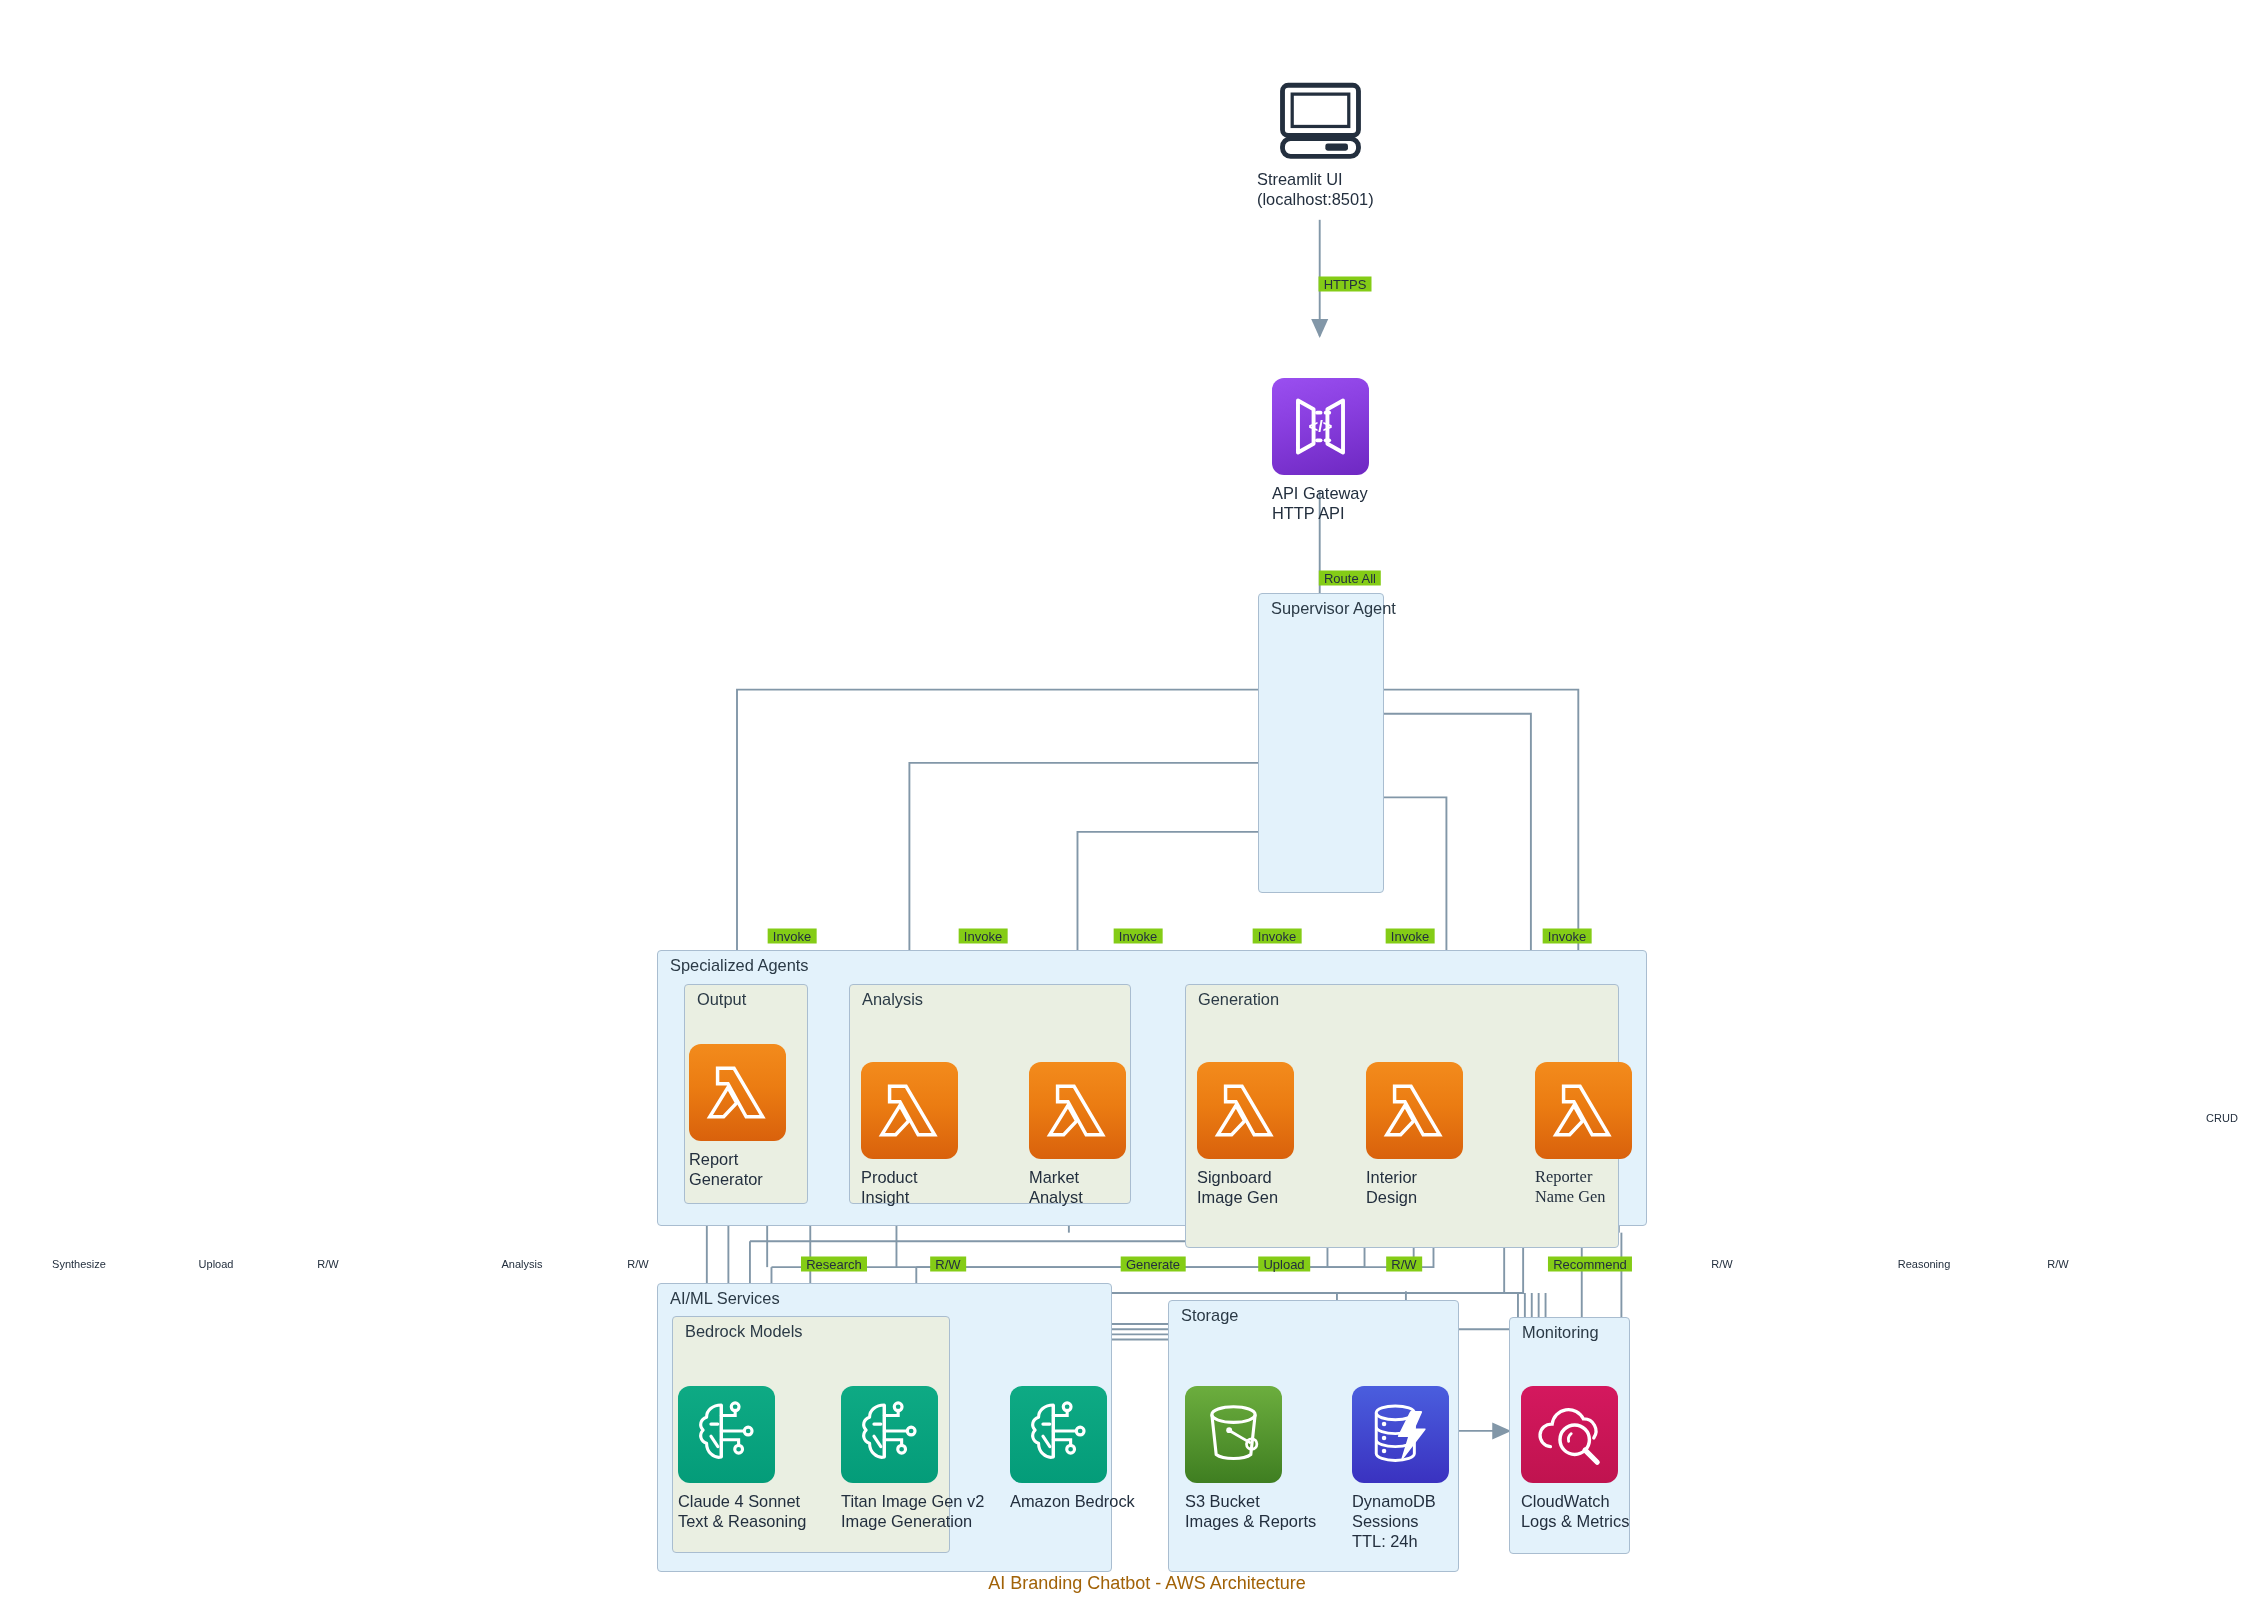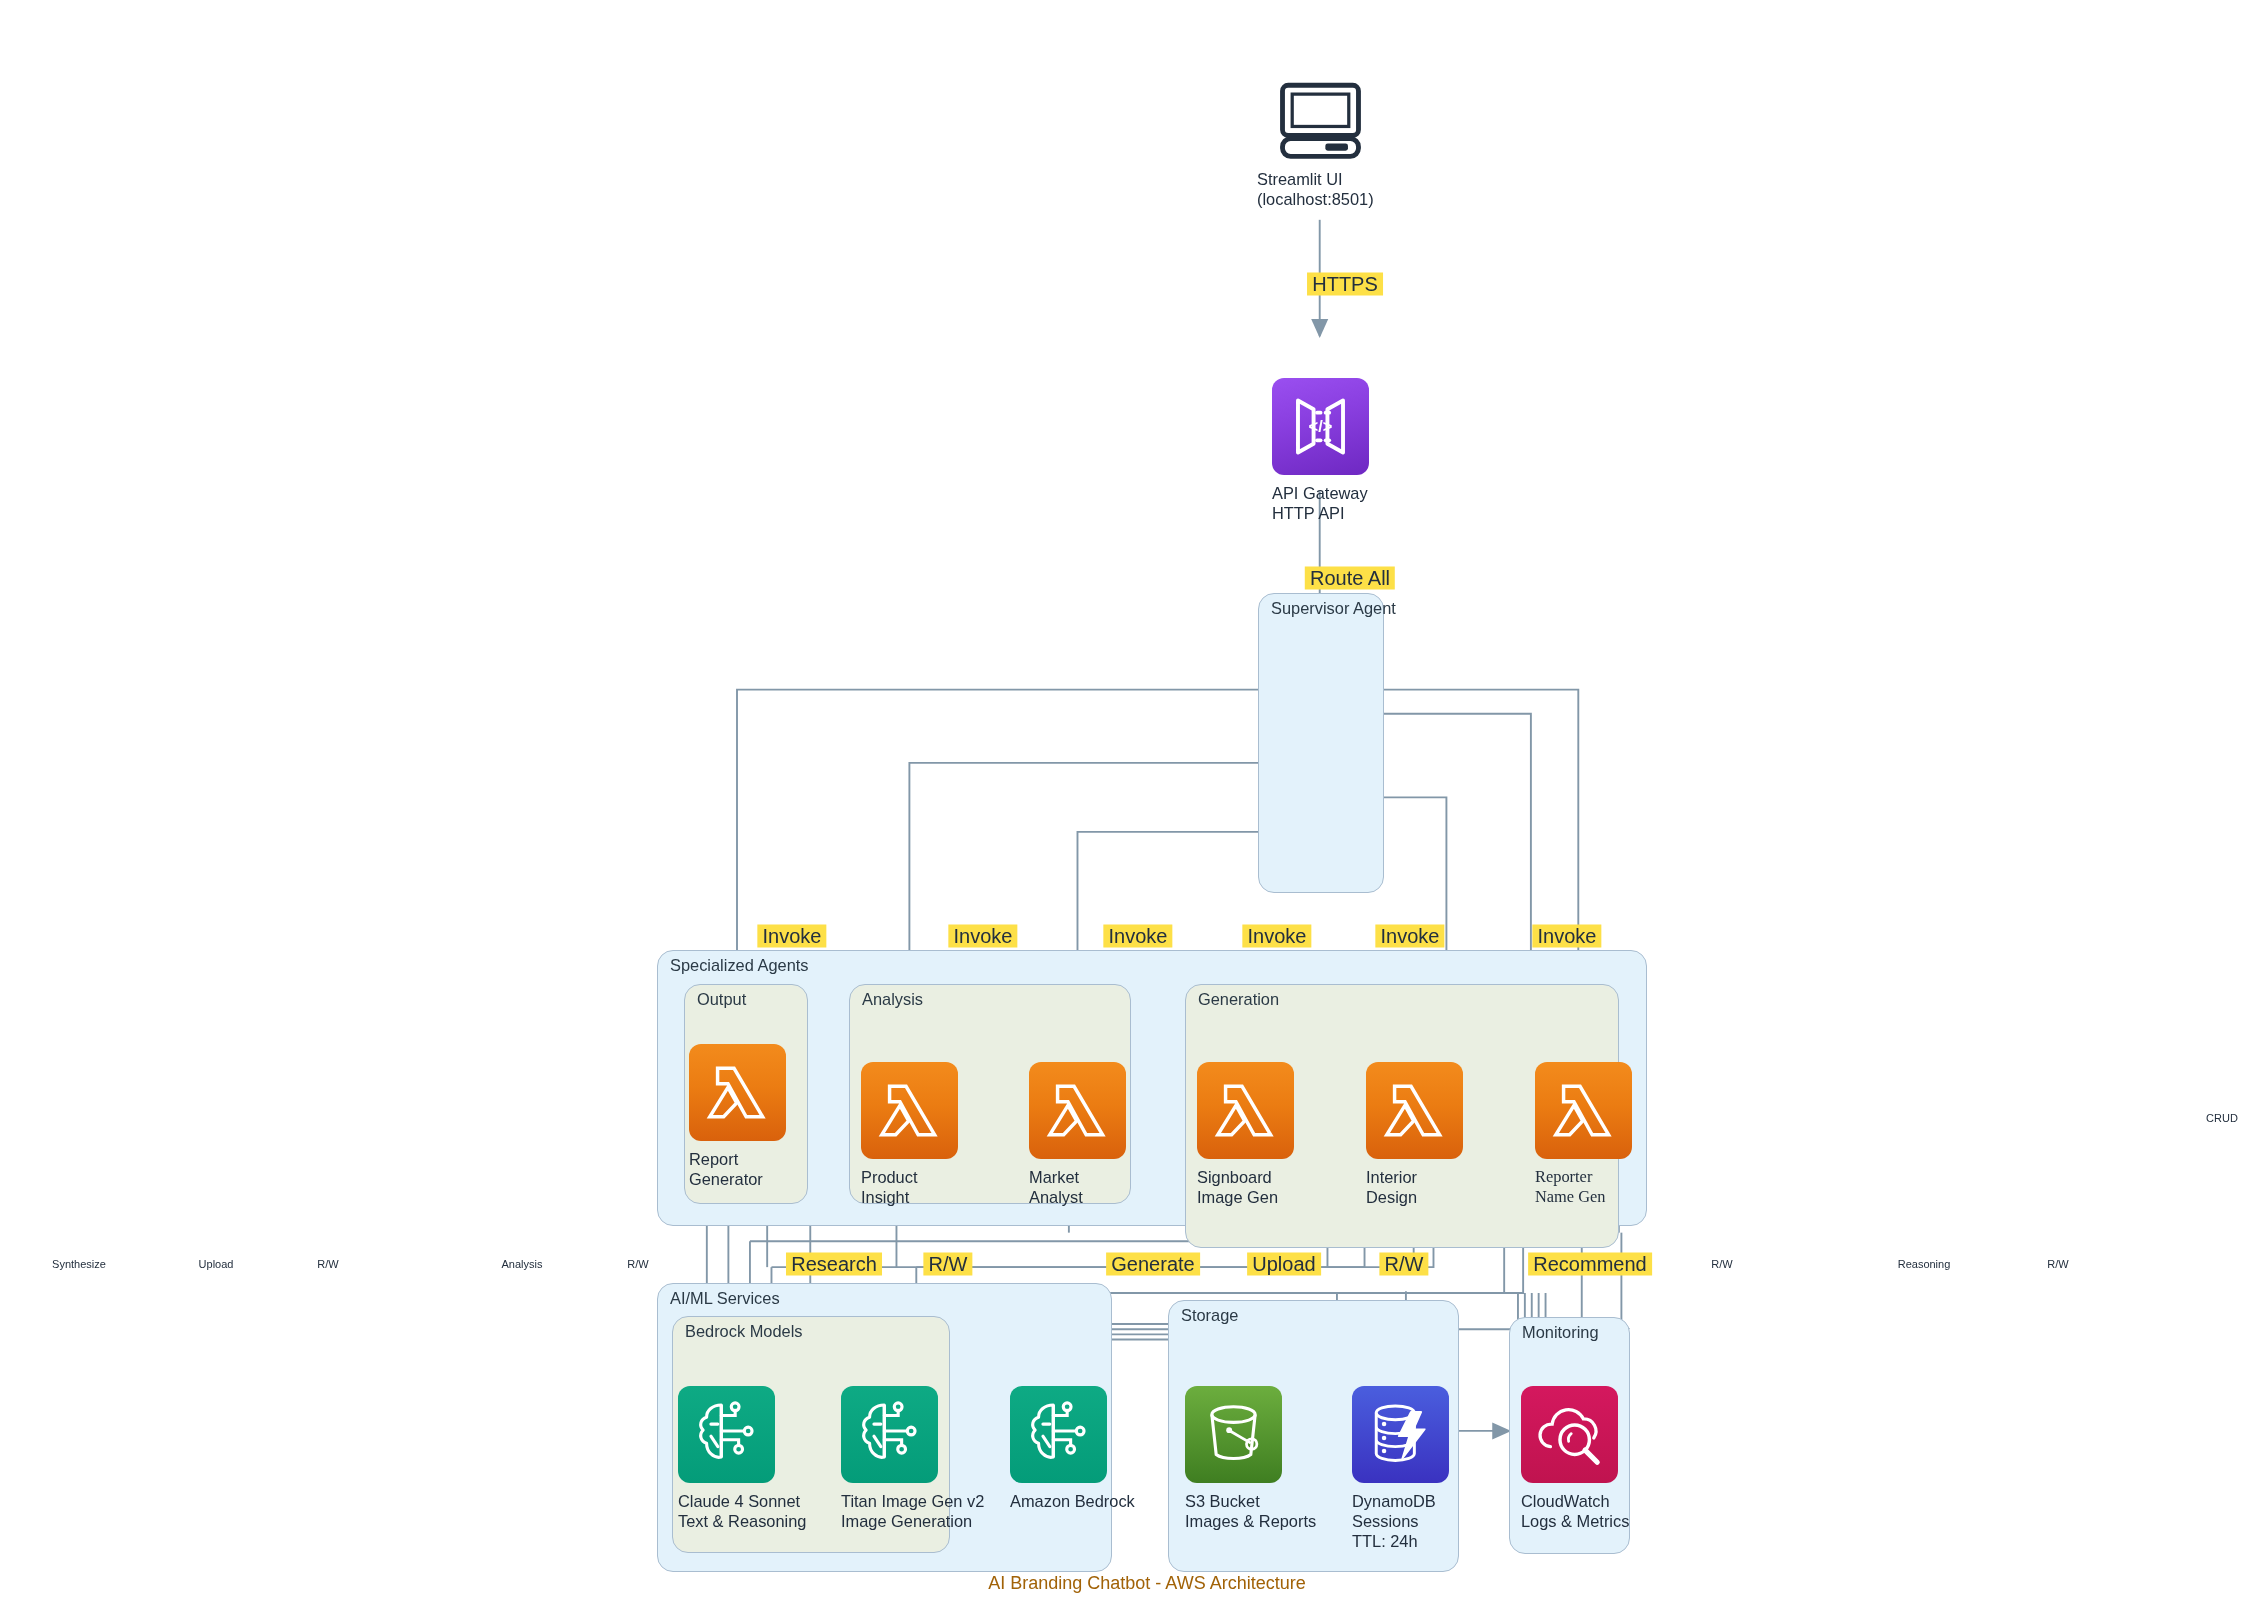--- a/index.html
+++ b/index.html
@@ -1,40 +1,40 @@
 <!DOCTYPE html>
 <html style="font-size:14px"><head>
 <meta charset="utf-8">
 <style>
   html,body{margin:0;padding:0;background:#ffffff;}
   body{width:2261px;height:1624px;position:relative;overflow:hidden;
        font-family:"Liberation Sans","DejaVu Sans",sans-serif;color:#232f3e;}
   #stage{position:absolute;left:0;top:0;width:2261px;height:1624px;}
   svg.wires{position:absolute;left:0;top:0;width:2261px;height:1624px;pointer-events:none;}
 
-  .grp{position:absolute;border:1.4px solid #a9bdd0;border-radius:16px;box-sizing:border-box;}
+  .grp{position:absolute;border:1.4px solid #a9bdd0;border-radius:4px;box-sizing:border-box;}
   .grp.blue{background:#e3f2fb;}
   .grp.green{background:#eaefe2;}
   .grp > .grp-title{position:absolute;left:12px;top:5.2px;font-size:16.4px;color:#2b3a46;white-space:nowrap;}
 
   .node{position:absolute;text-align:left;}
   .node .tile{width:97px;height:97px;border-radius:12px;margin:0 auto;position:relative;}
   .node .cap{margin-top:7.8px;font-size:16.4px;line-height:20px;color:#232f3e;white-space:nowrap;}
 
   .tile.lambda{background:linear-gradient(180deg,#f38b1c 0%,#eb7c12 45%,#d9610c 100%);}
   .tile.bedrock{background:linear-gradient(180deg,#0eaa84 0%,#049c79 100%);}
   .tile.s3{background:linear-gradient(180deg,#6cae3e 0%,#3f7e21 100%);}
   .tile.ddb{background:linear-gradient(180deg,#4a5ede 0%,#3a32c0 100%);}
   .tile.cw{background:linear-gradient(180deg,#d4185e 0%,#c0134f 100%);}
   .tile.apigw{background:linear-gradient(165deg,#9a4ff0 0%,#8a3fe0 40%,#6e28c2 100%);}
   .tile svg{position:absolute;left:0;top:0;width:100%;height:100%;}
 
   .mono-icon{width:97px;height:79px;margin:0 auto;position:relative;}
-  .edge-label{position:absolute;font-size:20px;color:#232f3e;white-space:nowrap;
-              background:#fde047;padding:0 5.2px;transform:translate(-50%,-50%);}
+  .edge-label{position:absolute;font-size:13px;color:#232f3e;white-space:nowrap;
+              background:#84cc16;padding:0 5.2px;transform:translate(-50%,-50%);}
   .plain-label{position:absolute;font-size:11px;color:#232f3e;white-space:nowrap;transform:translate(-50%,-50%);}
   .diagram-title{position:absolute;font-size:18px;color:#a16207;white-space:nowrap;transform:translateX(-50%);}
 </style>
 </head>
 <body>
 
 <div id="stage">
 
   <svg class="wires" viewBox="0 0 2623 1884">
     <defs>

